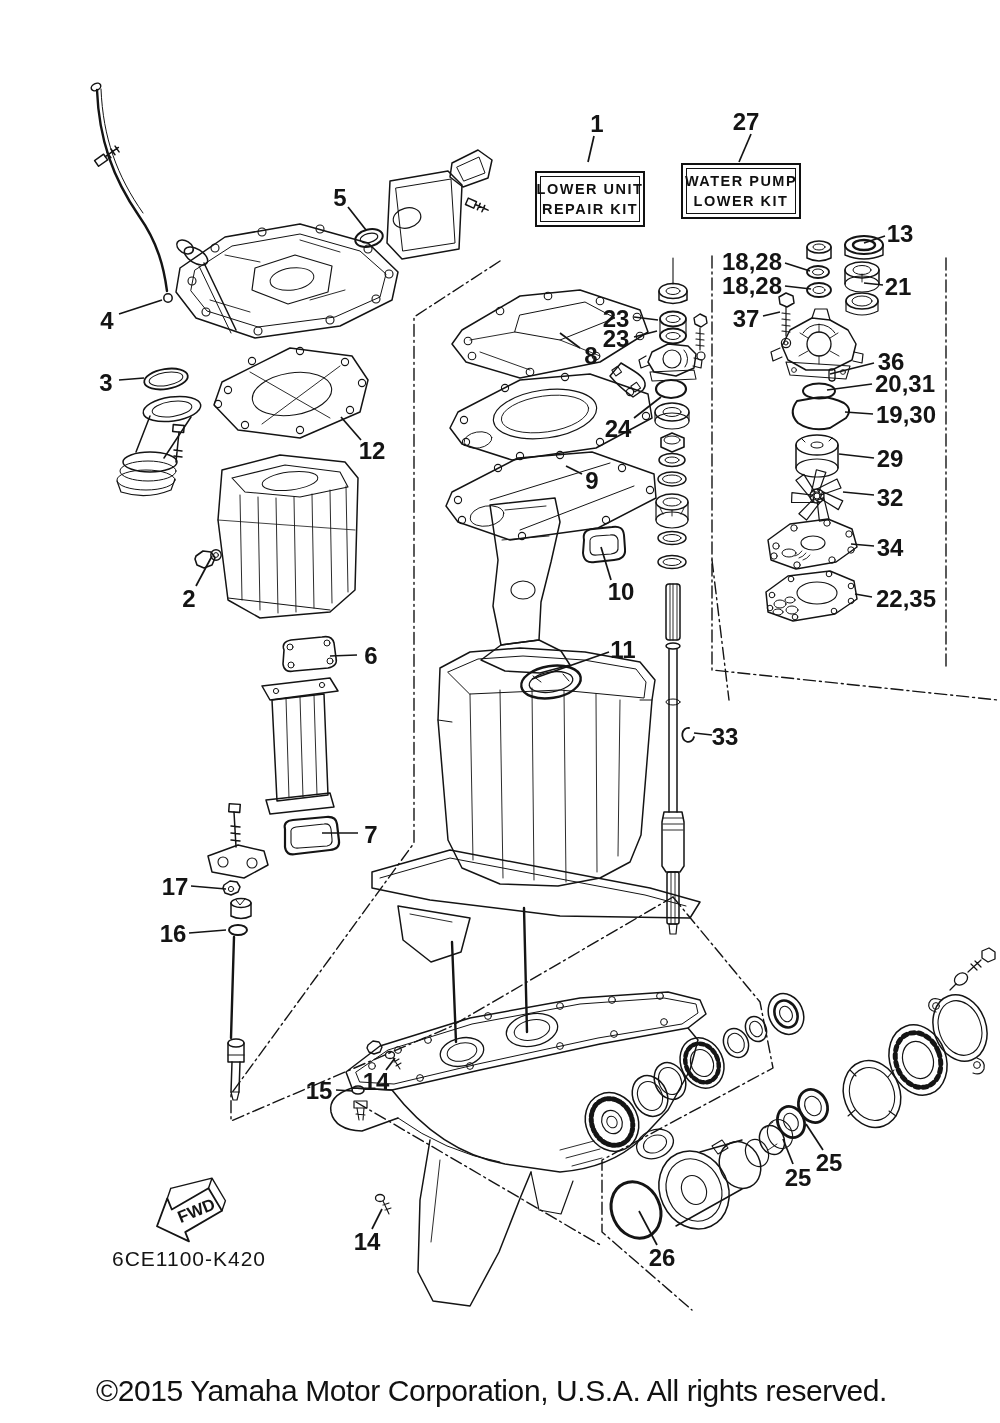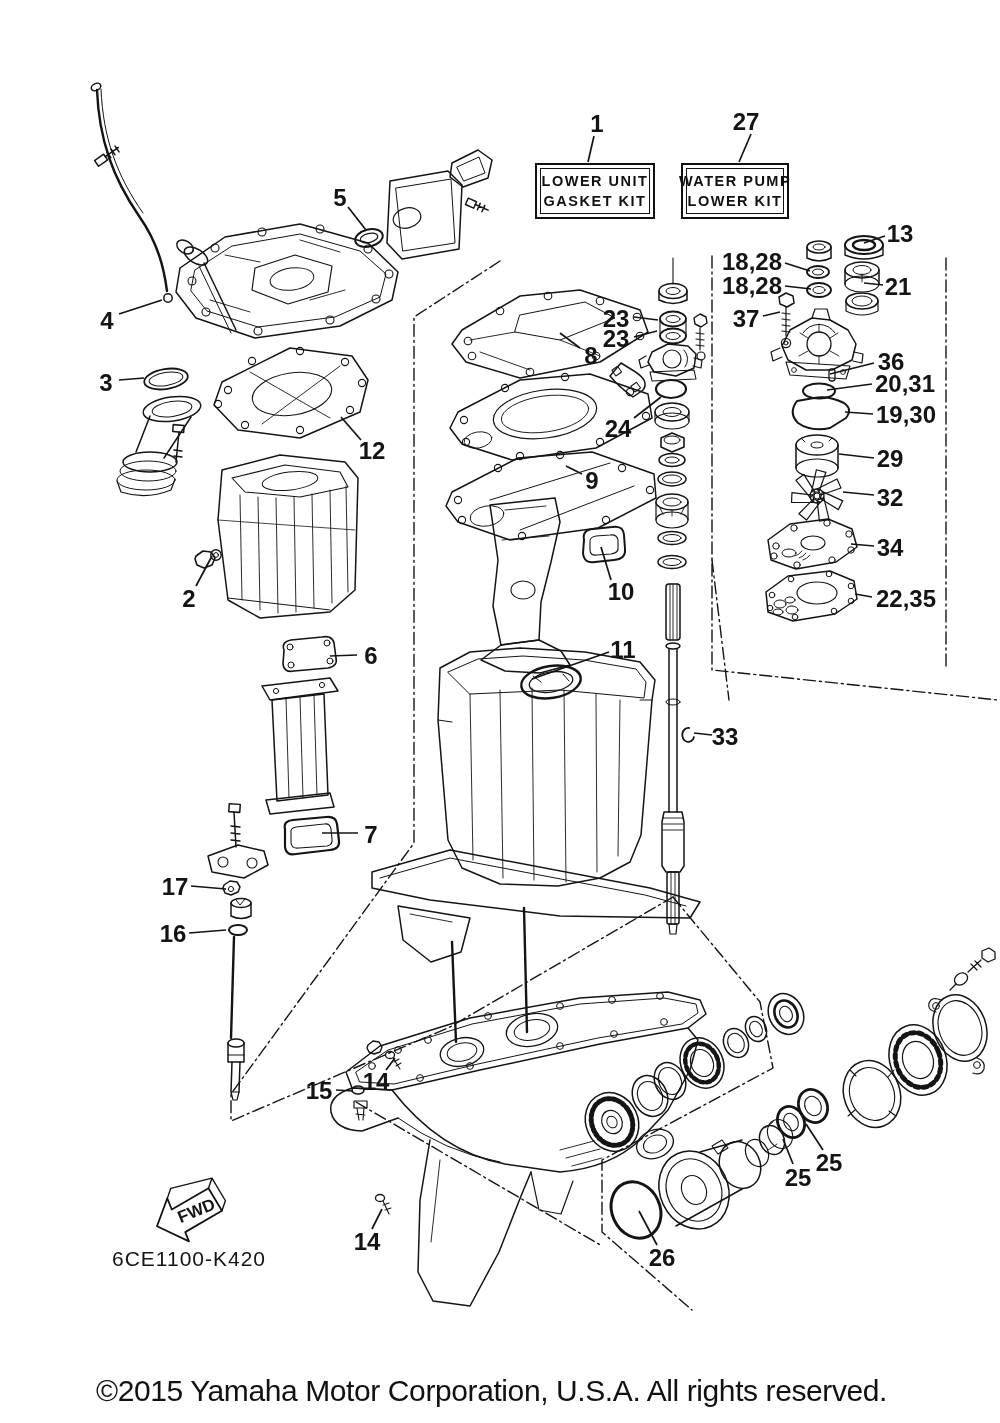--- a/index.html
+++ b/index.html
@@ -672,27 +672,27 @@
         <text x="367" y="1241" text-anchor="middle" dominant-baseline="central" font-size="24" font-weight="bold" fill="#141414" font-family="Liberation Sans, sans-serif" class="callout-text">14</text>
         <line x1="657" y1="1245" x2="639" y2="1211" stroke="#141414" stroke-width="1.7"></line>
         <text x="662" y="1257" text-anchor="middle" dominant-baseline="central" font-size="24" font-weight="bold" fill="#141414" font-family="Liberation Sans, sans-serif" class="callout-text">26</text>
         <line x1="793" y1="1164" x2="783" y2="1139" stroke="#141414" stroke-width="1.7"></line>
         <text x="798" y="1177" text-anchor="middle" dominant-baseline="central" font-size="24" font-weight="bold" fill="#141414" font-family="Liberation Sans, sans-serif" class="callout-text">25</text>
         <line x1="823" y1="1150" x2="806" y2="1124" stroke="#141414" stroke-width="1.7"></line>
         <text x="829" y="1162" text-anchor="middle" dominant-baseline="central" font-size="24" font-weight="bold" fill="#141414" font-family="Liberation Sans, sans-serif" class="callout-text">25</text>
       </g>
 </svg>
 
-<div class="kit-box" style="left:535px; top:163px; width:120px; height:56px;">
+<div class="kit-box" style="left:535px; top:171px; width:110px; height:56px;">
   <div class="kit-box-inner">
     <div class="kit-line">LOWER UNIT</div>
-    <div class="kit-line">GASKET KIT</div>
+    <div class="kit-line">REPAIR KIT</div>
   </div>
 </div>
-<div class="kit-box" style="left:681px; top:163px; width:108px; height:56px;">
+<div class="kit-box" style="left:681px; top:163px; width:120px; height:56px;">
   <div class="kit-box-inner">
     <div class="kit-line">WATER PUMP</div>
     <div class="kit-line">LOWER KIT</div>
   </div>
 </div>
 
 <div class="footer-copyright">©2015 Yamaha Motor Corporation, U.S.A. All rights reserved.</div>
 
 </div>
 

